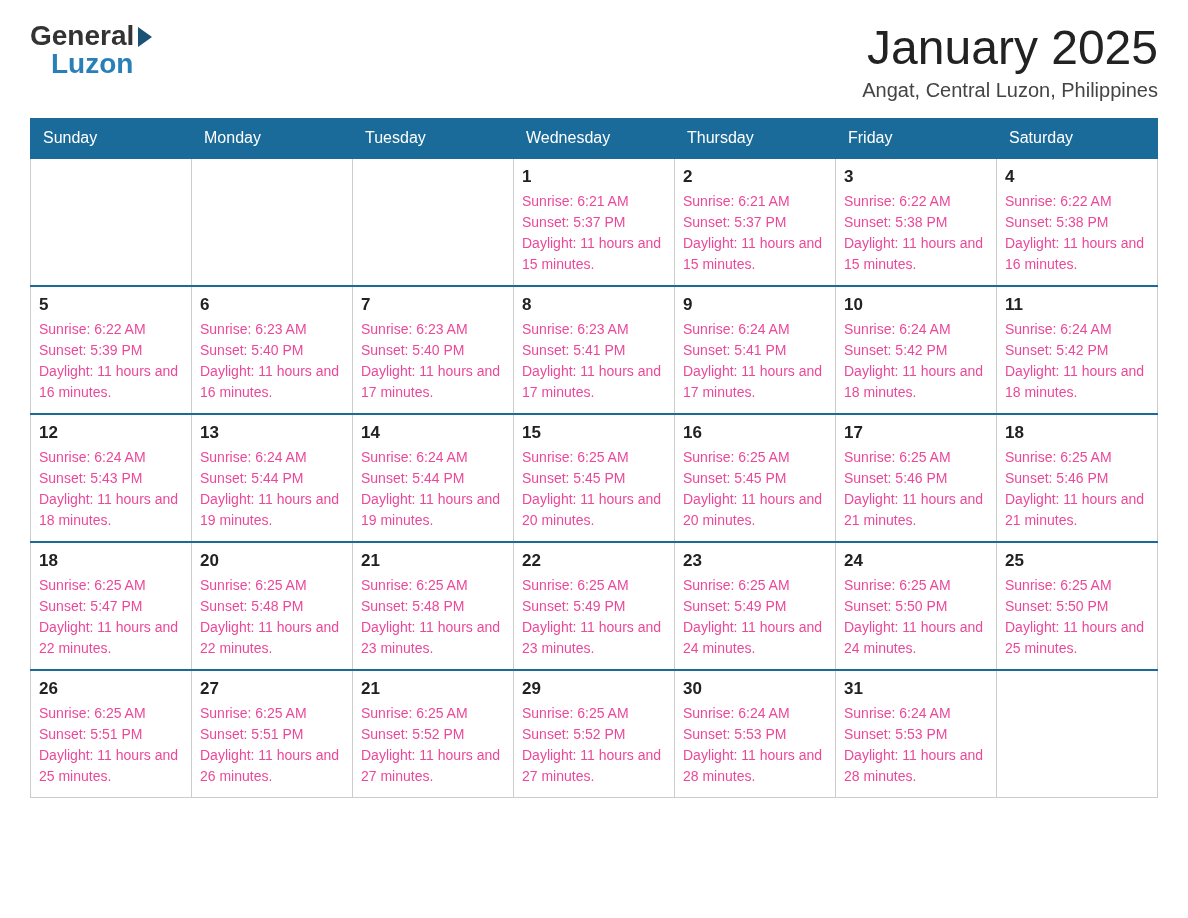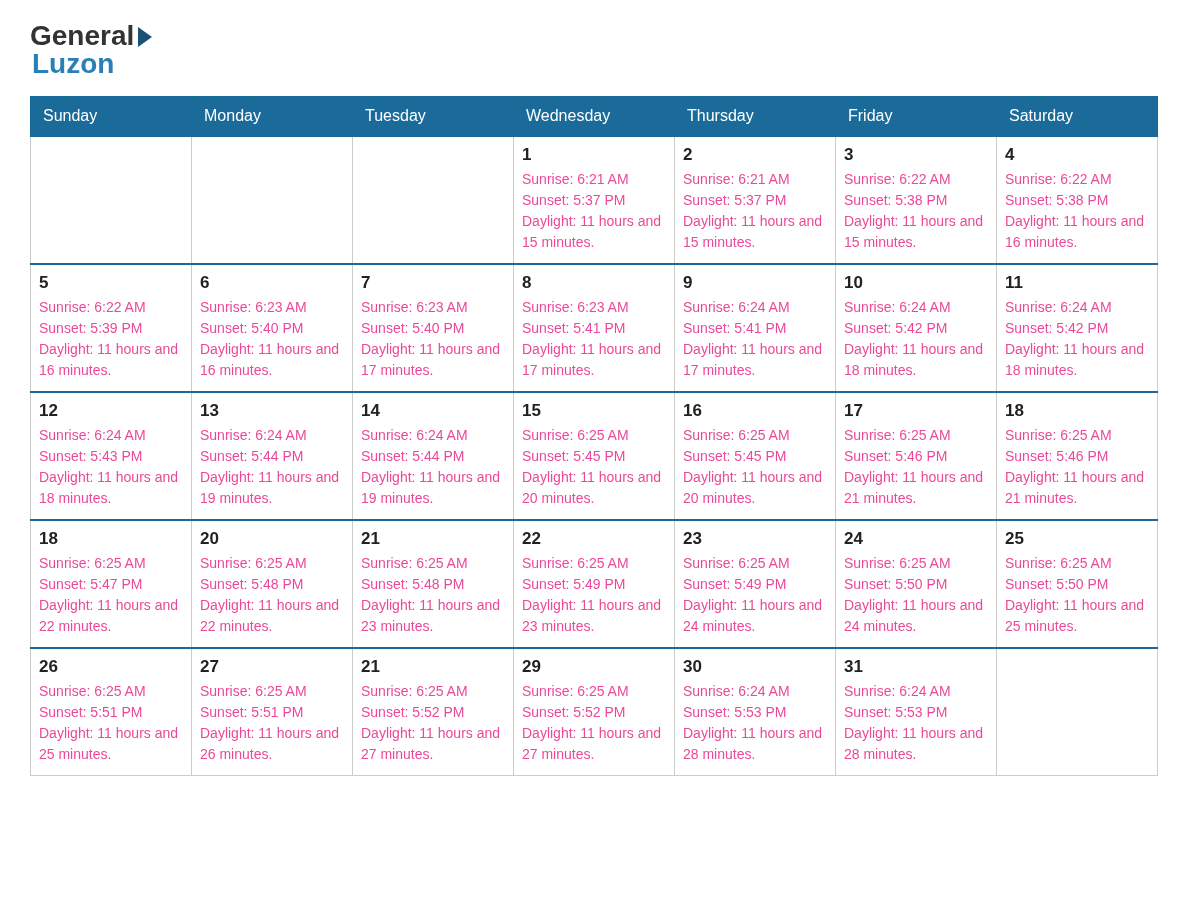--- a/index.html
+++ b/index.html
@@ -12,21 +12,21 @@
     }
     .header {
       display: flex;
       justify-content: space-between;
       align-items: flex-start;
       margin-bottom: 16px;
     }
     .logo {
       display: flex;
       flex-direction: column;
-      align-items: flex-start;
+      align-items: center;
     }
     .logo-general {
       font-size: 28px;
       font-weight: bold;
       color: #333;
       display: flex;
       align-items: center;
       gap: 0;
     }
     .logo-arrow {
@@ -104,20 +104,24 @@
 </head>
 <body>
 
 <div class="header">
   <div class="logo">
     <div class="logo-general">
       <span>General</span>
       <span class="logo-arrow"></span>
     </div>
     <div class="logo-blue">Luzon</div>
+  </div>
+  <div class="title-block">
+    <div class="month-title">January 2025</div>
+    <div class="location">Angat, Central Luzon, Philippines</div>
   </div>
 </div>
 
 <table class="calendar">
   <thead>
     <tr>
       <th>Sunday</th>
       <th>Monday</th>
       <th>Tuesday</th>
       <th>Wednesday</th>

